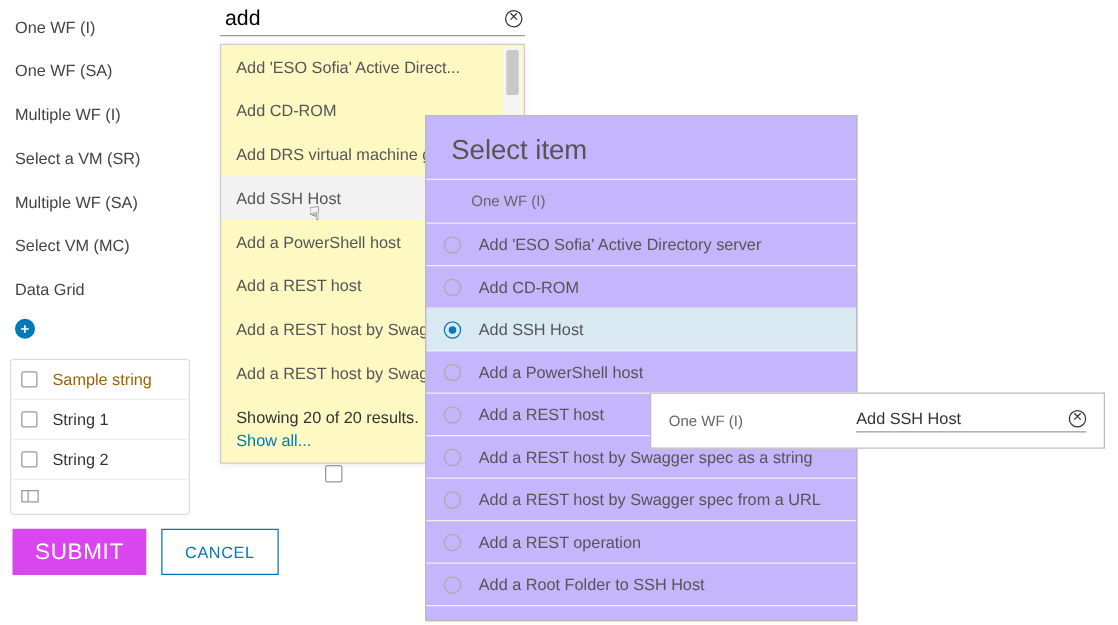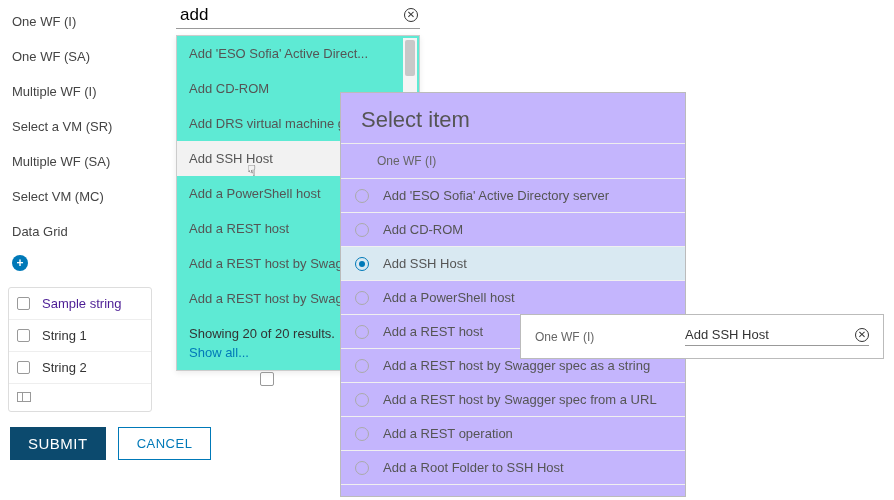--- a/index.html
+++ b/index.html
@@ -4,33 +4,33 @@
 <style>
   * { box-sizing: border-box; font-family: -apple-system, "Segoe UI", Arial, sans-serif; }
   body { margin: 0; padding: 0; background: #fff; font-size: 13px; color: #333; width: 894px; height: 500px; overflow: hidden; position: relative; }
   .left-col { position: absolute; left: 0; top: 0; width: 160px; padding: 4px 8px; }
   .nav-item { padding: 10px 4px; color: #444; cursor: pointer; }
   .add-circle { width: 16px; height: 16px; border-radius: 50%; background: #0079b8; color: #fff; display: inline-flex; align-items: center; justify-content: center; font-size: 12px; font-weight: bold; margin: 6px 4px 12px; }
   .table { border: 1px solid #ddd; border-radius: 3px; margin-top: 4px; }
   .trow { display: flex; align-items: center; padding: 8px 8px; border-bottom: 1px solid #eee; }
   .trow:last-child { border-bottom: none; }
   .chk { width: 13px; height: 13px; border: 1px solid #999; border-radius: 2px; margin-right: 12px; display: inline-block; }
-  .thead { font-weight: 400; color: #4c1d95; }
+  .thead { font-weight: 400; color: #a16207; }
   .tfoot { padding: 6px 8px; }
   .col-icon { width: 14px; height: 10px; display: inline-block; border: 1px solid #999; position: relative; }
   .col-icon::before { content: ""; position: absolute; left: 4px; top: 0; bottom: 0; border-left: 1px solid #999; }
   .footer-btns { position: absolute; left: 10px; bottom: 40px; display: flex; gap: 12px; }
-  .btn-primary { background: #0c4a6e; color: #fff; border: none; padding: 8px 18px; font-size: 15px; letter-spacing: .5px; cursor: pointer; }
+  .btn-primary { background: #d946ef; color: #fff; border: none; padding: 8px 18px; font-size: 18px; letter-spacing: .5px; cursor: pointer; }
   .btn-secondary { background: #fff; color: #0079b8; border: 1px solid #0079b8; padding: 8px 18px; font-size: 13px; letter-spacing: .5px; cursor: pointer; }
 
   .search-wrap { position: absolute; left: 176px; top: 4px; width: 244px; }
   .search-row { display: flex; align-items: center; border-bottom: 1px solid #999; padding: 0 2px 2px; }
   .search-input { border: none; outline: none; font-size: 17px; flex: 1; }
   .clear-x { width: 14px; height: 14px; border: 1px solid #333; border-radius: 50%; display: inline-flex; align-items: center; justify-content: center; font-size: 10px; line-height: 1; cursor: pointer; }
-  .dropdown { border: 1px solid #ccc; background: #5eead4; position: relative; margin-top: 6px; box-shadow: 0 2px 6px rgba(0,0,0,.08); }
+  .dropdown { border: 1px solid #ccc; background: #fef9c3; position: relative; margin-top: 6px; box-shadow: 0 2px 6px rgba(0,0,0,.08); }
   .dd-item { padding: 10px 12px; color: #555; cursor: pointer; white-space: nowrap; overflow: hidden; text-overflow: ellipsis; padding-right: 20px; }
   .dd-item.hover { background: #f2f2f2; }
   .dd-foot { padding: 10px 12px; }
   .dd-link { color: #0079b8; cursor: pointer; display: inline-block; margin-top: 4px; }
   .scrollbar { position: absolute; right: 2px; top: 2px; bottom: 2px; width: 14px; background: #f5f5f5; }
   .thumb { position: absolute; top: 2px; left: 2px; right: 2px; height: 36px; background: #c8c8c8; border-radius: 2px; }
   .arrowdn { position: absolute; bottom: 2px; left: 2px; right: 2px; height: 12px; display: flex; align-items: center; justify-content: center; font-size: 10px; color: #888; }
   .cursor-hand { position: absolute; left: 70px; top: 126px; font-size: 15px; pointer-events: none; }
 
   .panel { position: absolute; left: 340px; top: 92px; width: 346px; height: 405px; border: 1px solid #bbb; background: #c4b5fd; display:flex; flex-direction:column; }

